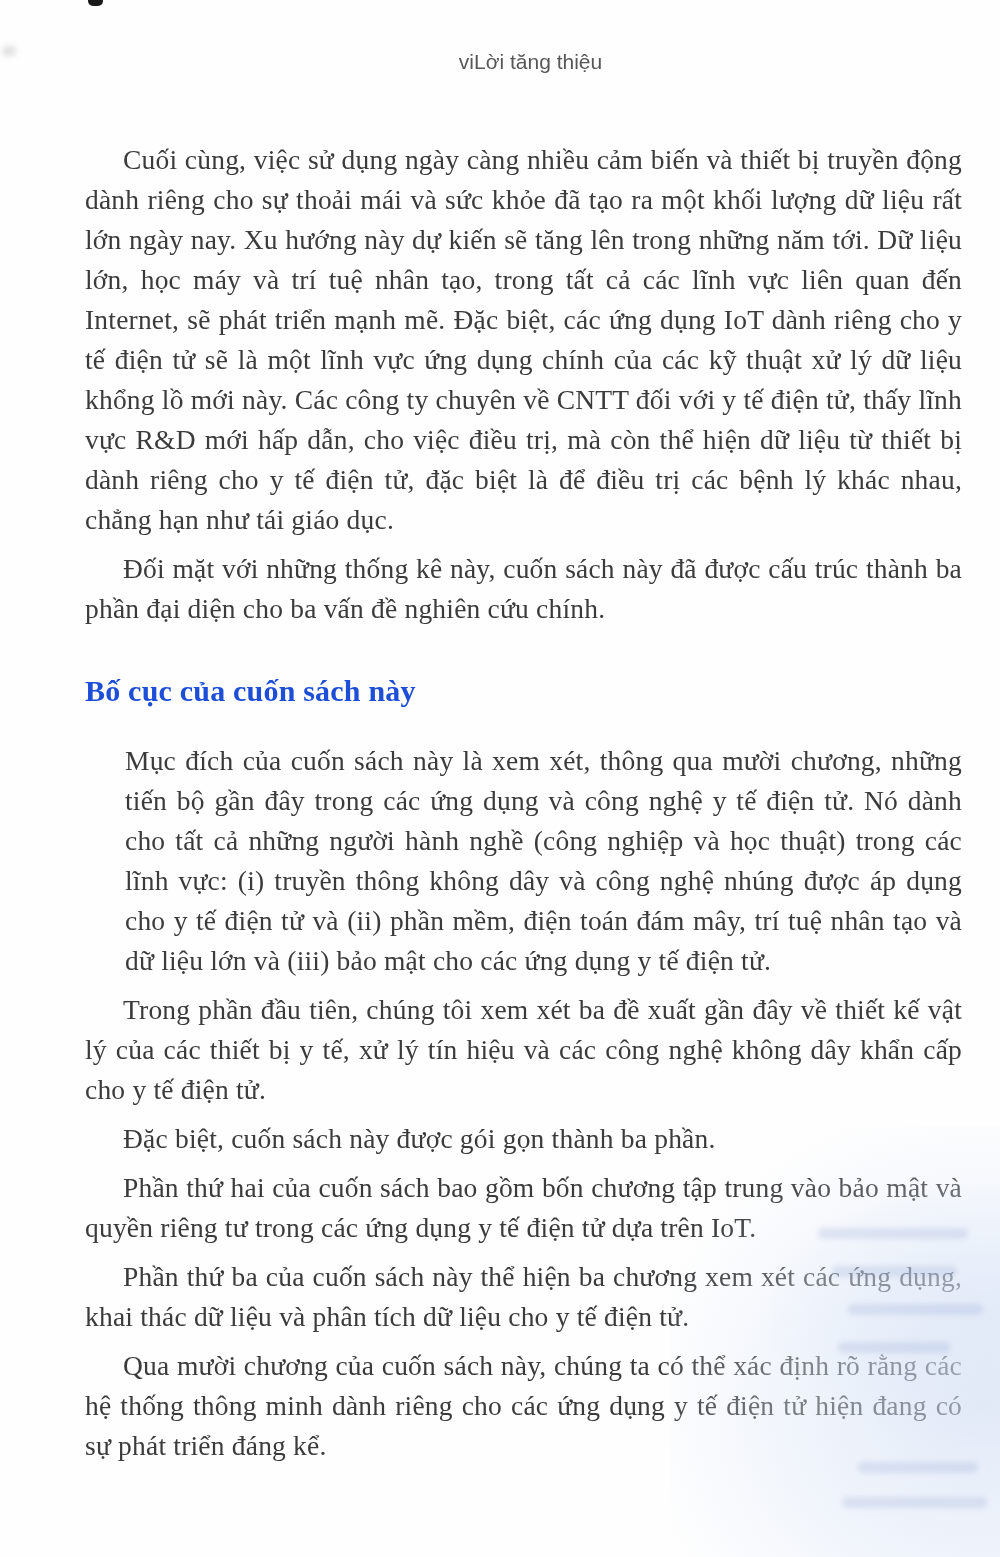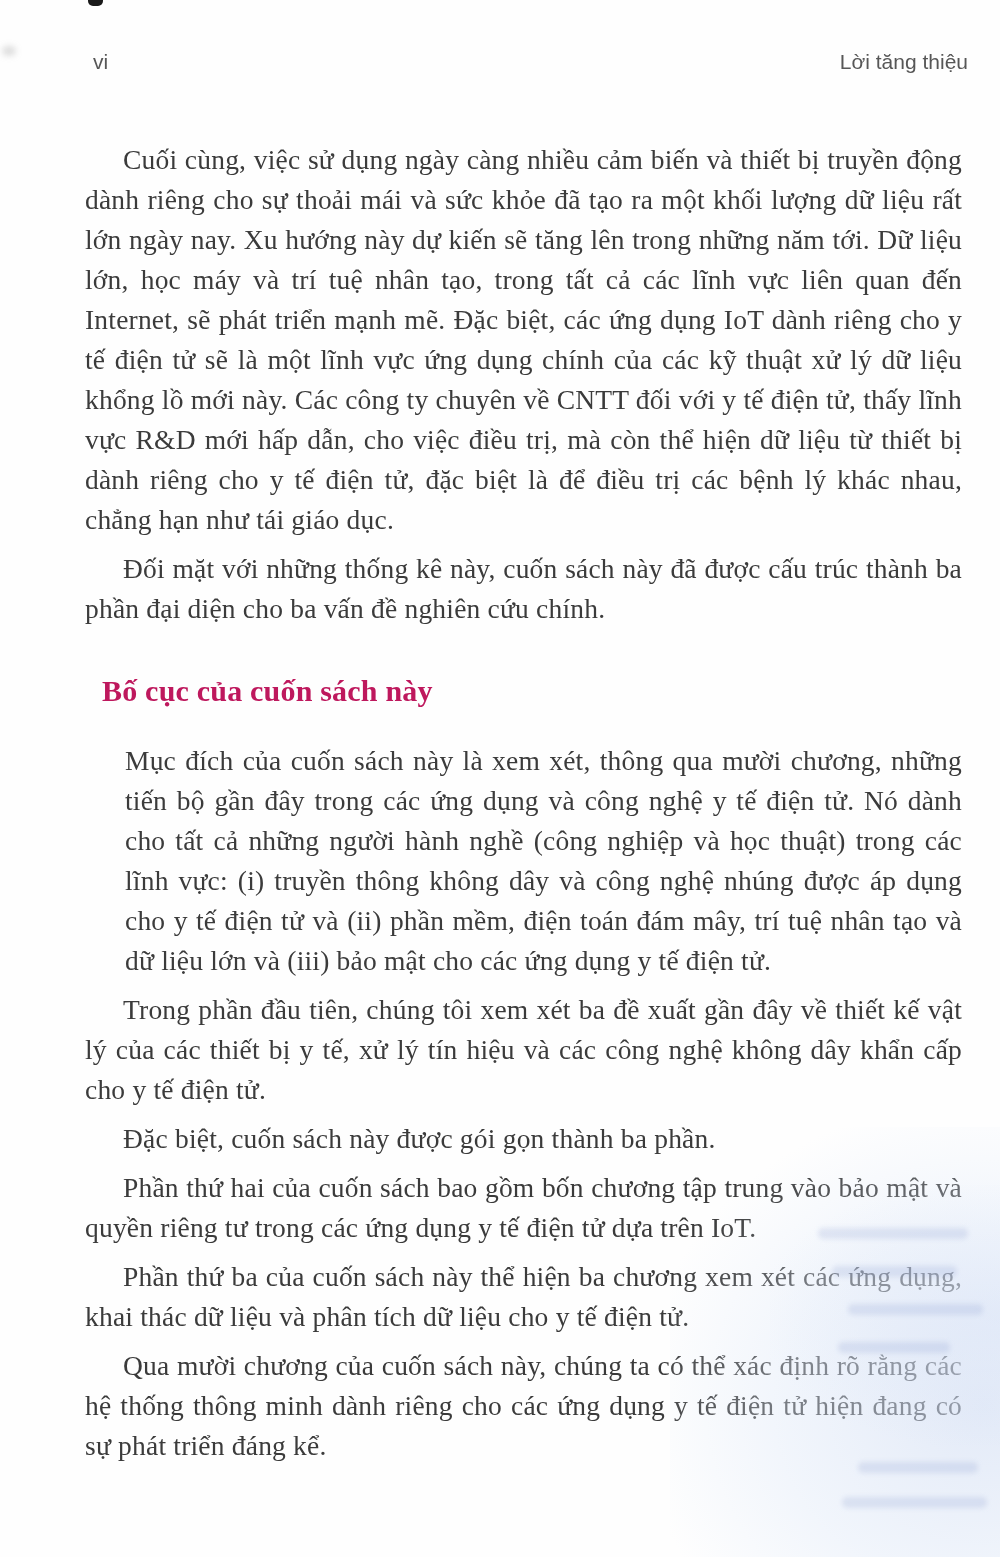--- a/index.html
+++ b/index.html
@@ -16,21 +16,21 @@
     font-family: "Liberation Serif", serif;
     color: #3b3b3b;
   }
   
   .running-header {
     position: absolute;
     top: 50px;
     left: 93px;
     right: 32px;
     display: flex;
-    justify-content: space-between;
+    justify-content: center;
     align-items: baseline;
     font-family: "Liberation Sans", sans-serif;
     font-size: 21px;
     color: #575757;
   }
   
   .text-column {
     position: absolute;
     top: 140px;
     left: 85px;
@@ -44,22 +44,22 @@
     margin: 0 0 9px 0;
     text-indent: 38px;
   }
   .text-column p.flush {
     text-indent: 0;
     margin-left: 40px;
   }
   .section-heading {
     font-size: 30px;
     font-weight: bold;
-    color: #be185d;
-    margin: 42px 0 30px 17px;
+    color: #1d4ed8;
+    margin: 42px 0 30px 0;
     text-align: left;
     letter-spacing: 0.2px;
   }
   
   .bleed-tint {
     position: absolute;
     right: 0;
     bottom: 0;
     width: 330px;
     height: 430px;

